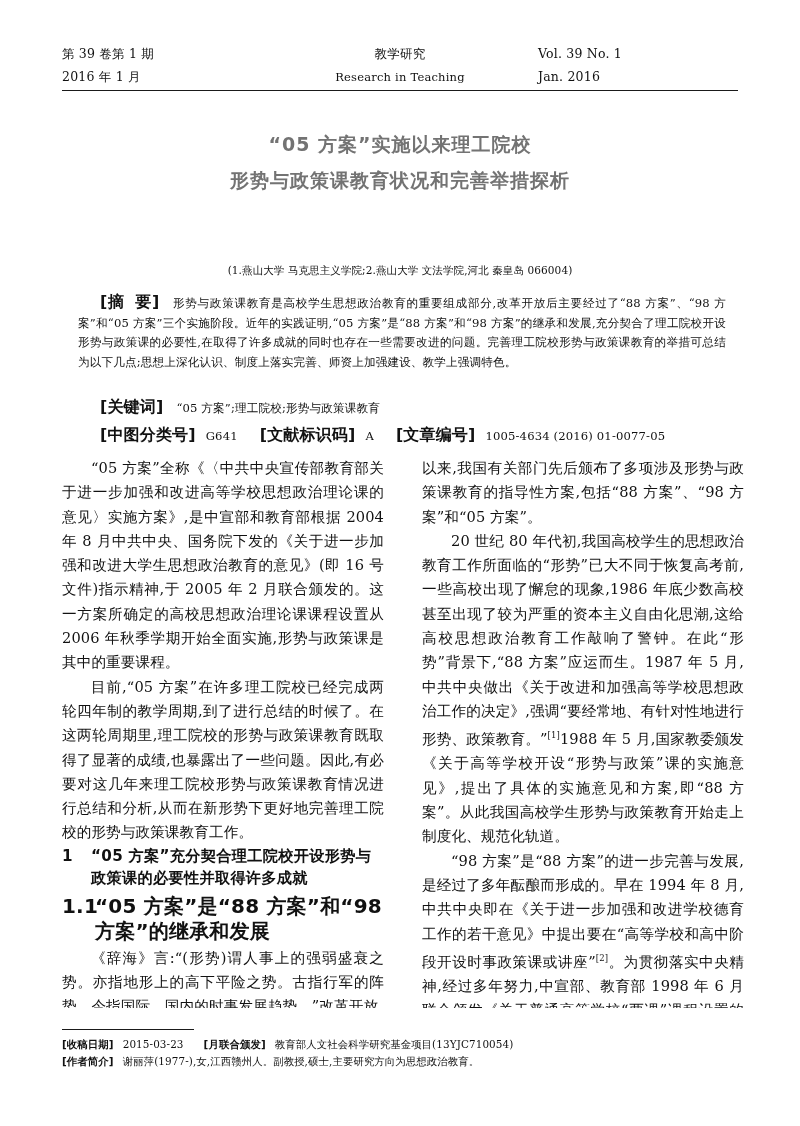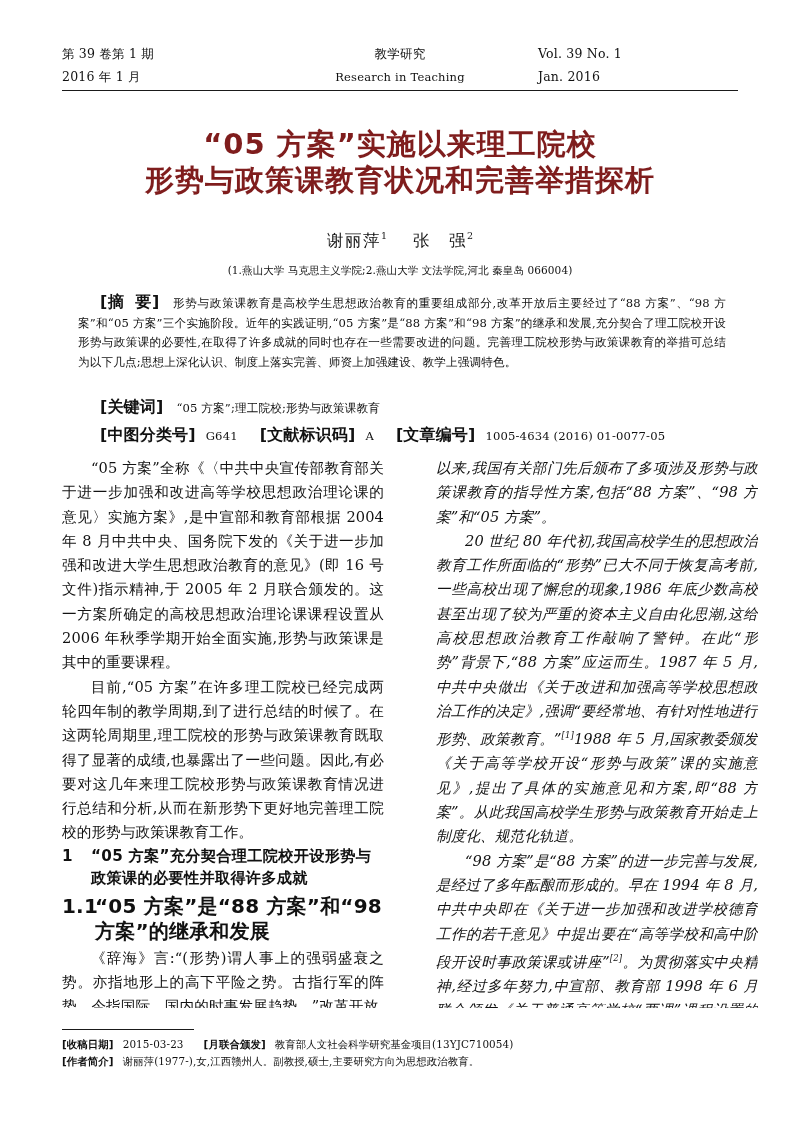--- a/index.html
+++ b/index.html
@@ -65,24 +65,24 @@
   .title-block {
     position: absolute;
     left: 62px;
     top: 126px;
     width: 676px;
     text-align: center;
   }
   .title-line {
     font-family: "DejaVu Sans", "Liberation Sans", sans-serif;
     font-weight: bold;
-    font-size: 29px;
+    font-size: 19px;
     line-height: 36px;
     letter-spacing: 1px;
-    color: #7f1d1d;
+    color: #737373;
   }
 
   
   .authors {
     position: absolute;
     left: 62px;
     top: 224px;
     width: 676px;
     text-align: center;
     font-family: "DejaVu Serif", "Liberation Serif", serif;
@@ -165,21 +165,21 @@
     height: 552px;
   }
   .col {
     position: absolute;
     top: 0;
     width: 322px;
     height: 552px;
     overflow: hidden;
   }
   .col-left  { left: 0; }
-  .col-right { left: 374px; font-style: italic; }
+  .col-right { left: 360px; }
 
   .para {
     font-size: 14.6px;
     line-height: 24.3px;
     text-align: justify;
     text-justify: inter-ideograph;
     letter-spacing: 0.1px;
     margin: 0;
     text-indent: 29px;
   }
@@ -257,23 +257,20 @@
       <span class="rh-right">Jan. 2016</span>
     </div>
   </div>
   <div class="head-rule"></div>
 
   <div class="title-block">
     <div class="title-line">“05 方案”实施以来理工院校</div>
     <div class="title-line">形势与政策课教育状况和完善举措探析</div>
   </div>
 
-  <div class="authors">
-    <span>谢丽萍</span><sup>1</sup><span class="author-gap"></span><span>张　强</span><sup>2</sup>
-  </div>
 
   <div class="affiliation">(1.燕山大学  马克思主义学院;2.燕山大学  文法学院,河北  秦皇岛  066004)</div>
 
   <div class="abstract">
     <span class="indent"></span><span class="lbl">[<span>摘</span><span class="sp"></span><span>要</span>]</span><span class="after-lbl"></span><span>形势与政策课教育是高校学生思想政治教育的重要组成部分,改革开放后主要经过了“88 方案”、“98 方案”和“05 方案”三个实施阶段。近年的实践证明,“05 方案”是“88 方案”和“98 方案”的继承和发展,充分契合了理工院校开设形势与政策课的必要性,在取得了许多成就的同时也存在一些需要改进的问题。完善理工院校形势与政策课教育的举措可总结为以下几点;思想上深化认识、制度上落实完善、师资上加强建设、教学上强调特色。</span>
   </div>
 
   <div class="keywords">
     <span class="indent" style="display:inline-block;width:22px;"></span><span class="lbl">[关键词]</span><span class="after-lbl"></span><span>“05 方案”;理工院校;形势与政策课教育</span>
   </div>

